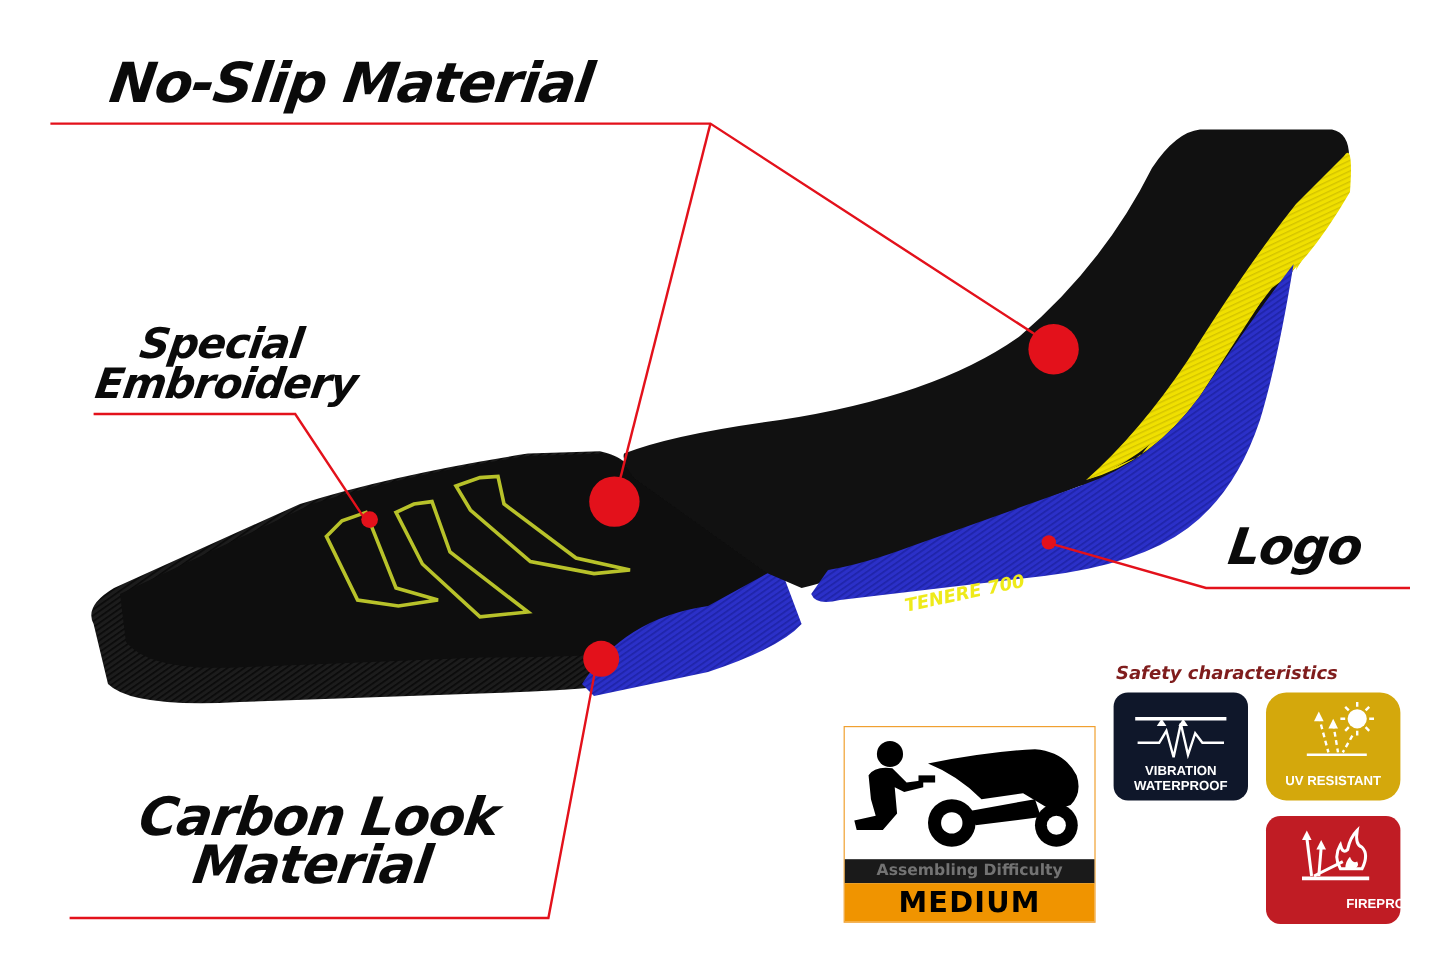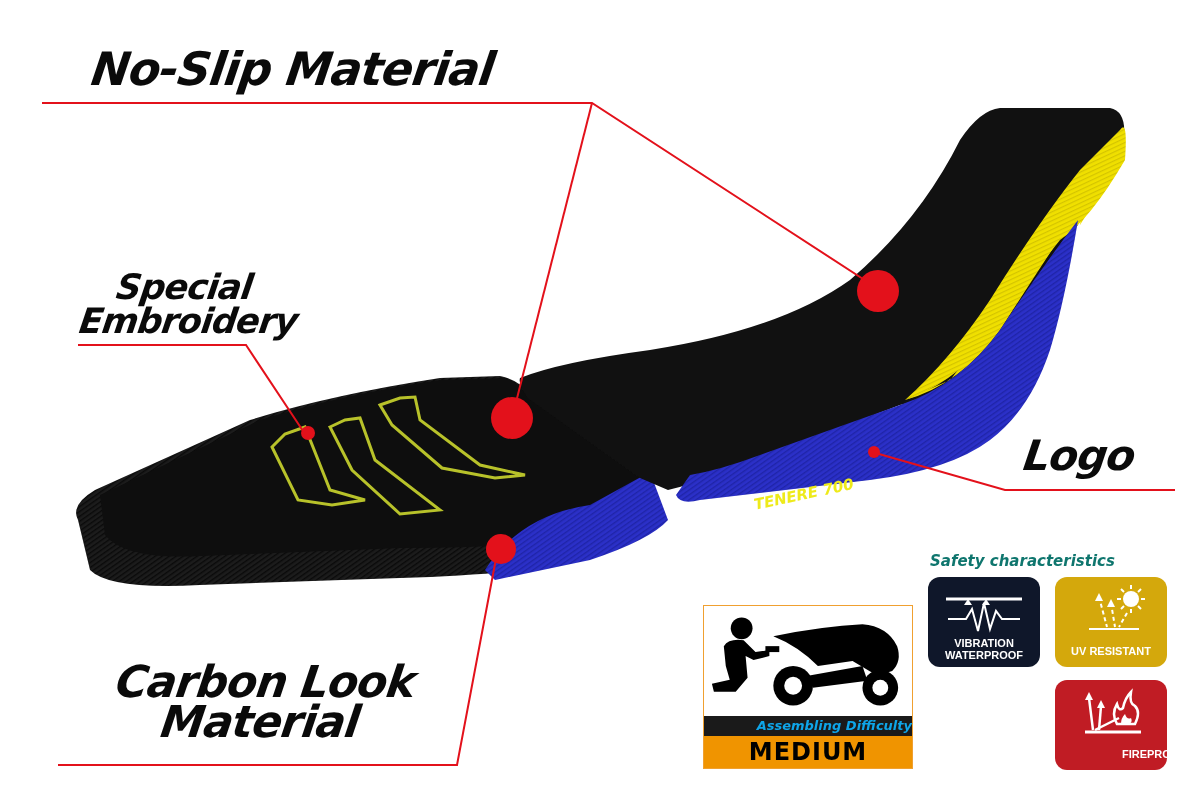--- a/index.html
+++ b/index.html
@@ -22,41 +22,41 @@
     .lbl-logo { left: 1024px; top: 435px; font-size: 42px; }
     .lbl-carbon { left: 86px; top: 662px; font-size: 44px; text-align: center; width: 354px; line-height: 40px; }
 
     .diff-card {
       position: absolute; left: 703px; top: 605px; width: 210px; height: 164px;
       border: 1.5px solid #f0a030; background: #ffffff; box-sizing: border-box;
     }
     .diff-card .pic { position: absolute; left: 0; top: 0; width: 100%; height: 110px; }
     .diff-card .bar {
       position: absolute; left: 0; top: 110px; width: 100%; height: 20px; background: #1a1a1a;
-      color: #0ea5e9; font-weight: bold; font-style: italic; font-size: 13px; text-align: right; line-height: 20px;
+      color: #737373; font-weight: bold; font-size: 13px; text-align: center; line-height: 20px;
       font-family: "DejaVu Sans", sans-serif;
     }
     .diff-card .level {
       position: absolute; left: 0; top: 130px; width: 100%; height: 32px; background: #f09400;
       color: #000000; font-weight: bold; font-size: 24px; text-align: center; line-height: 32px;
       font-family: "DejaVu Sans", sans-serif; letter-spacing: 1px;
     }
 
     .safety-title {
       position: absolute; left: 930px; top: 552px; font-size: 15px; font-weight: bold; font-style: italic;
-      color: #0f766e; font-family: "DejaVu Sans", sans-serif; white-space: nowrap;
+      color: #7f1d1d; font-family: "DejaVu Sans", sans-serif; white-space: nowrap;
     }
     .badge {
       position: absolute; width: 112px; height: 90px; border-radius: 12px; color: #fff;
       font-family: "Liberation Sans", sans-serif; font-weight: bold; text-align: center;
     }
     .badge .ico { position: absolute; left: 0; top: 4px; width: 112px; height: 58px; }
     .badge .txt { position: absolute; left: 0; width: 112px; font-size: 11px; line-height: 12px; }
     .b-vib { left: 928px; top: 577px; background: #0f172a; }
-    .b-uv  { left: 1055px; top: 577px; background: #d4a80c; }
+    .b-uv  { left: 1055px; top: 577px; background: #d4a80c; border-radius: 17px; }
     .b-wat { left: 928px; top: 680px; background: #1a5fb0; }
     .b-fire{ left: 1055px; top: 680px; background: #c01c24; }
   </style>
 </head>
 <body>
 
 <div class="stage">
 
   <svg class="art" width="1201" height="800" viewBox="0 0 1201 800">
     <defs>

